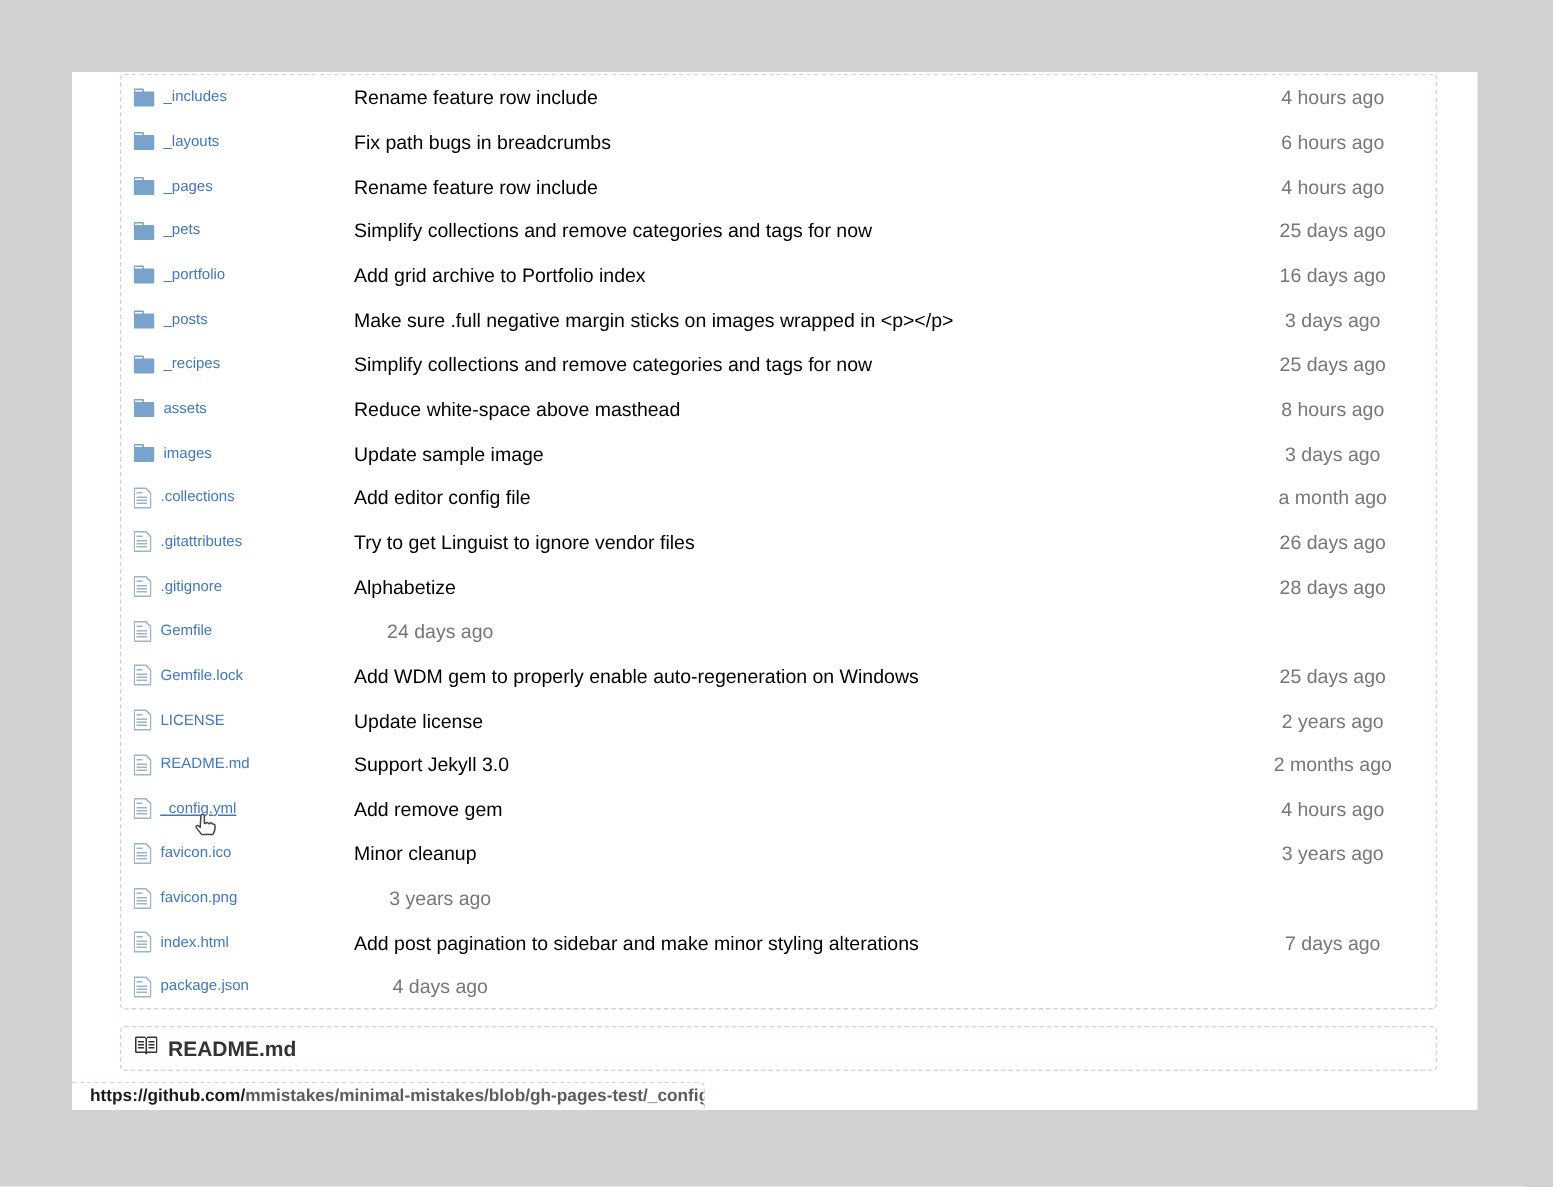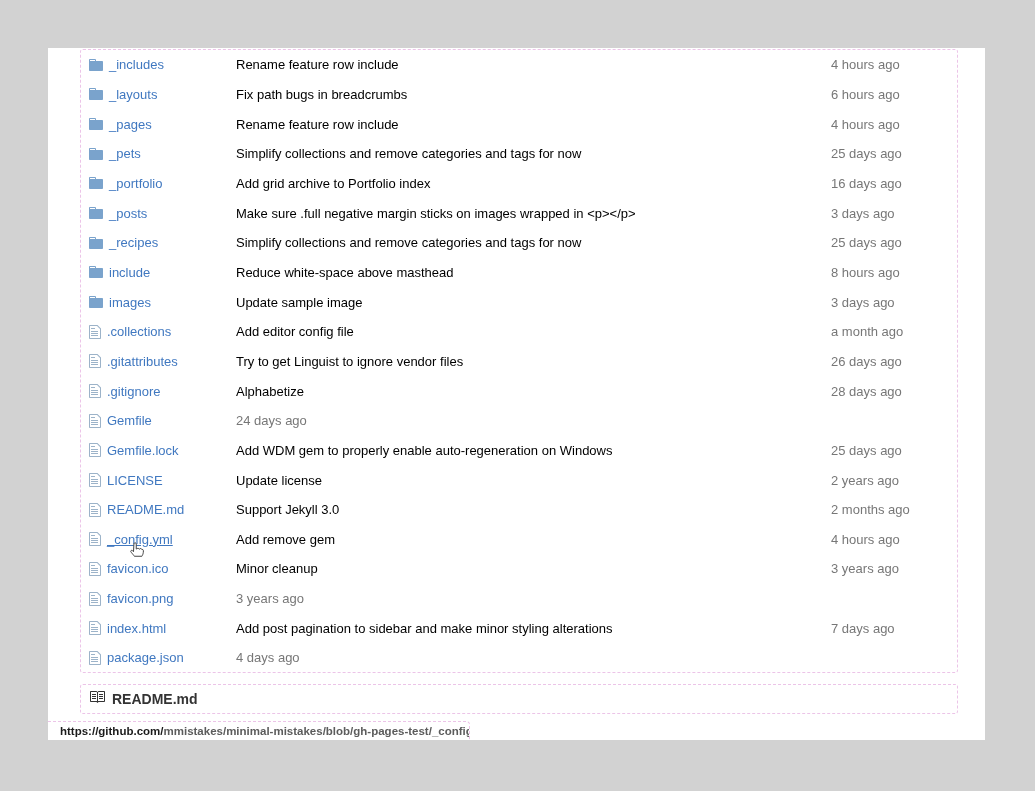--- a/index.html
+++ b/index.html
@@ -29,31 +29,31 @@
     padding:0 11px 0 8px;
     box-sizing:border-box;
   }
   .cell-name{
     flex:0 0 147px;width:147px;
     display:flex;align-items:center;gap:6px;
     overflow:hidden;white-space:nowrap;
   }
   .cell-name .octicon{flex:0 0 auto;display:inline-flex;align-items:center;}
   .file-link{
-    color:#4078c0;font-size:13px;text-decoration:none;cursor:pointer;
+    color:#4078c0;font-size:10px;text-decoration:none;cursor:pointer;
   }
   .file-link.hovered{text-decoration:underline;}
   .cell-msg{
     flex:1 1 auto;
     color:#000000;font-size:13px;
     white-space:nowrap;overflow:hidden;text-overflow:ellipsis;
     cursor:pointer;
   }
   .cell-age{
-    flex:0 0 115px;width:115px;text-align:left;
+    flex:0 0 115px;width:115px;text-align:center;
     color:#777777;font-size:13px;white-space:nowrap;
   }
   .readme-box{
     position:absolute;left:32px;top:636px;
     width:878px;height:30px;
     box-sizing:border-box;
     border:1px dashed #ecc4e8;
     border-radius:3px;
     background:#fff;
     display:flex;align-items:center;gap:7px;
@@ -186,21 +186,21 @@
   </div>
 
   <div class="file-row">
     <span class="cell-name">
       <span class="octicon">
         <svg width="14" height="16" viewBox="0 0 14 16" aria-hidden="true">
           <path fill="#7aa3cc" d="M13 4H7V3c0-.66-.31-1-1-1H1c-.55 0-1 .45-1 1v10c0 .55.45 1 1 1h12c.55 0 1-.45 1-1V5c0-.55-.45-1-1-1zM6 4H1V3h5v1z"></path>
         </svg>
       </span>
 
-      <a class="file-link">include</a>
+      <a class="file-link">assets</a>
     </span>
     <span class="cell-msg">Reduce white-space above masthead</span>
     <span class="cell-age">8 hours ago</span>
   </div>
 
   <div class="file-row">
     <span class="cell-name">
       <span class="octicon">
         <svg width="14" height="16" viewBox="0 0 14 16" aria-hidden="true">
           <path fill="#7aa3cc" d="M13 4H7V3c0-.66-.31-1-1-1H1c-.55 0-1 .45-1 1v10c0 .55.45 1 1 1h12c.55 0 1-.45 1-1V5c0-.55-.45-1-1-1zM6 4H1V3h5v1z"></path>

